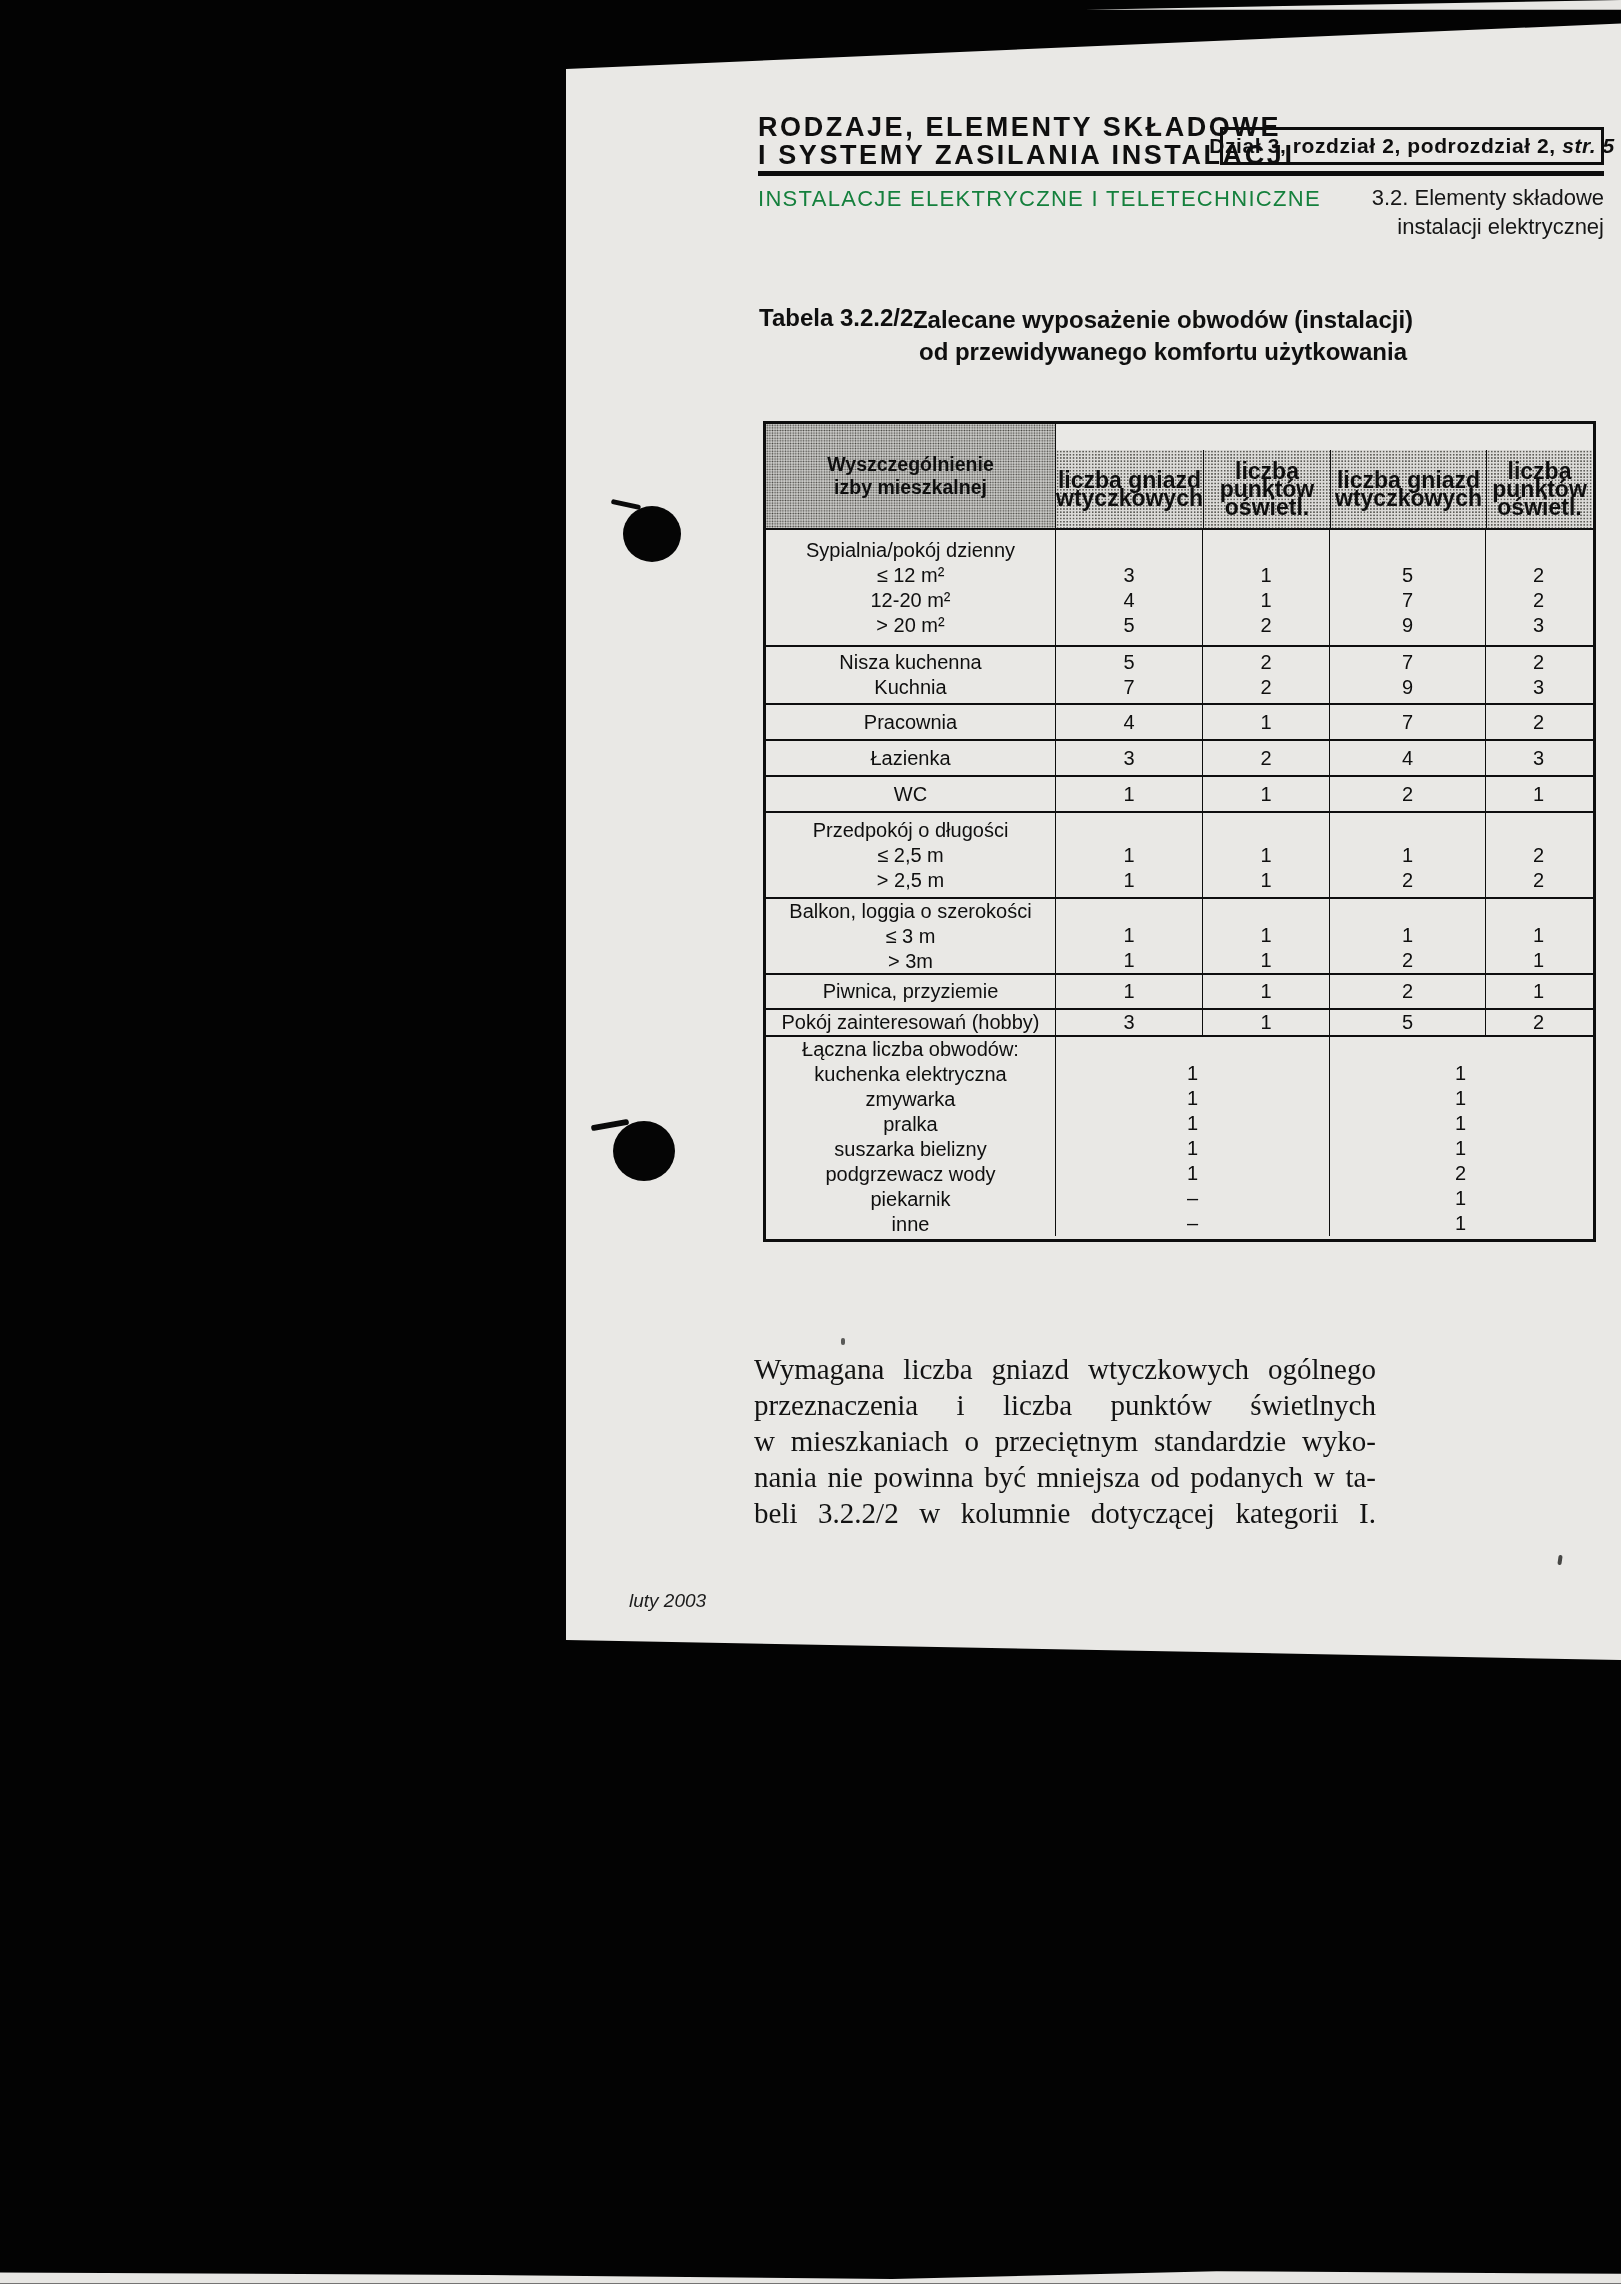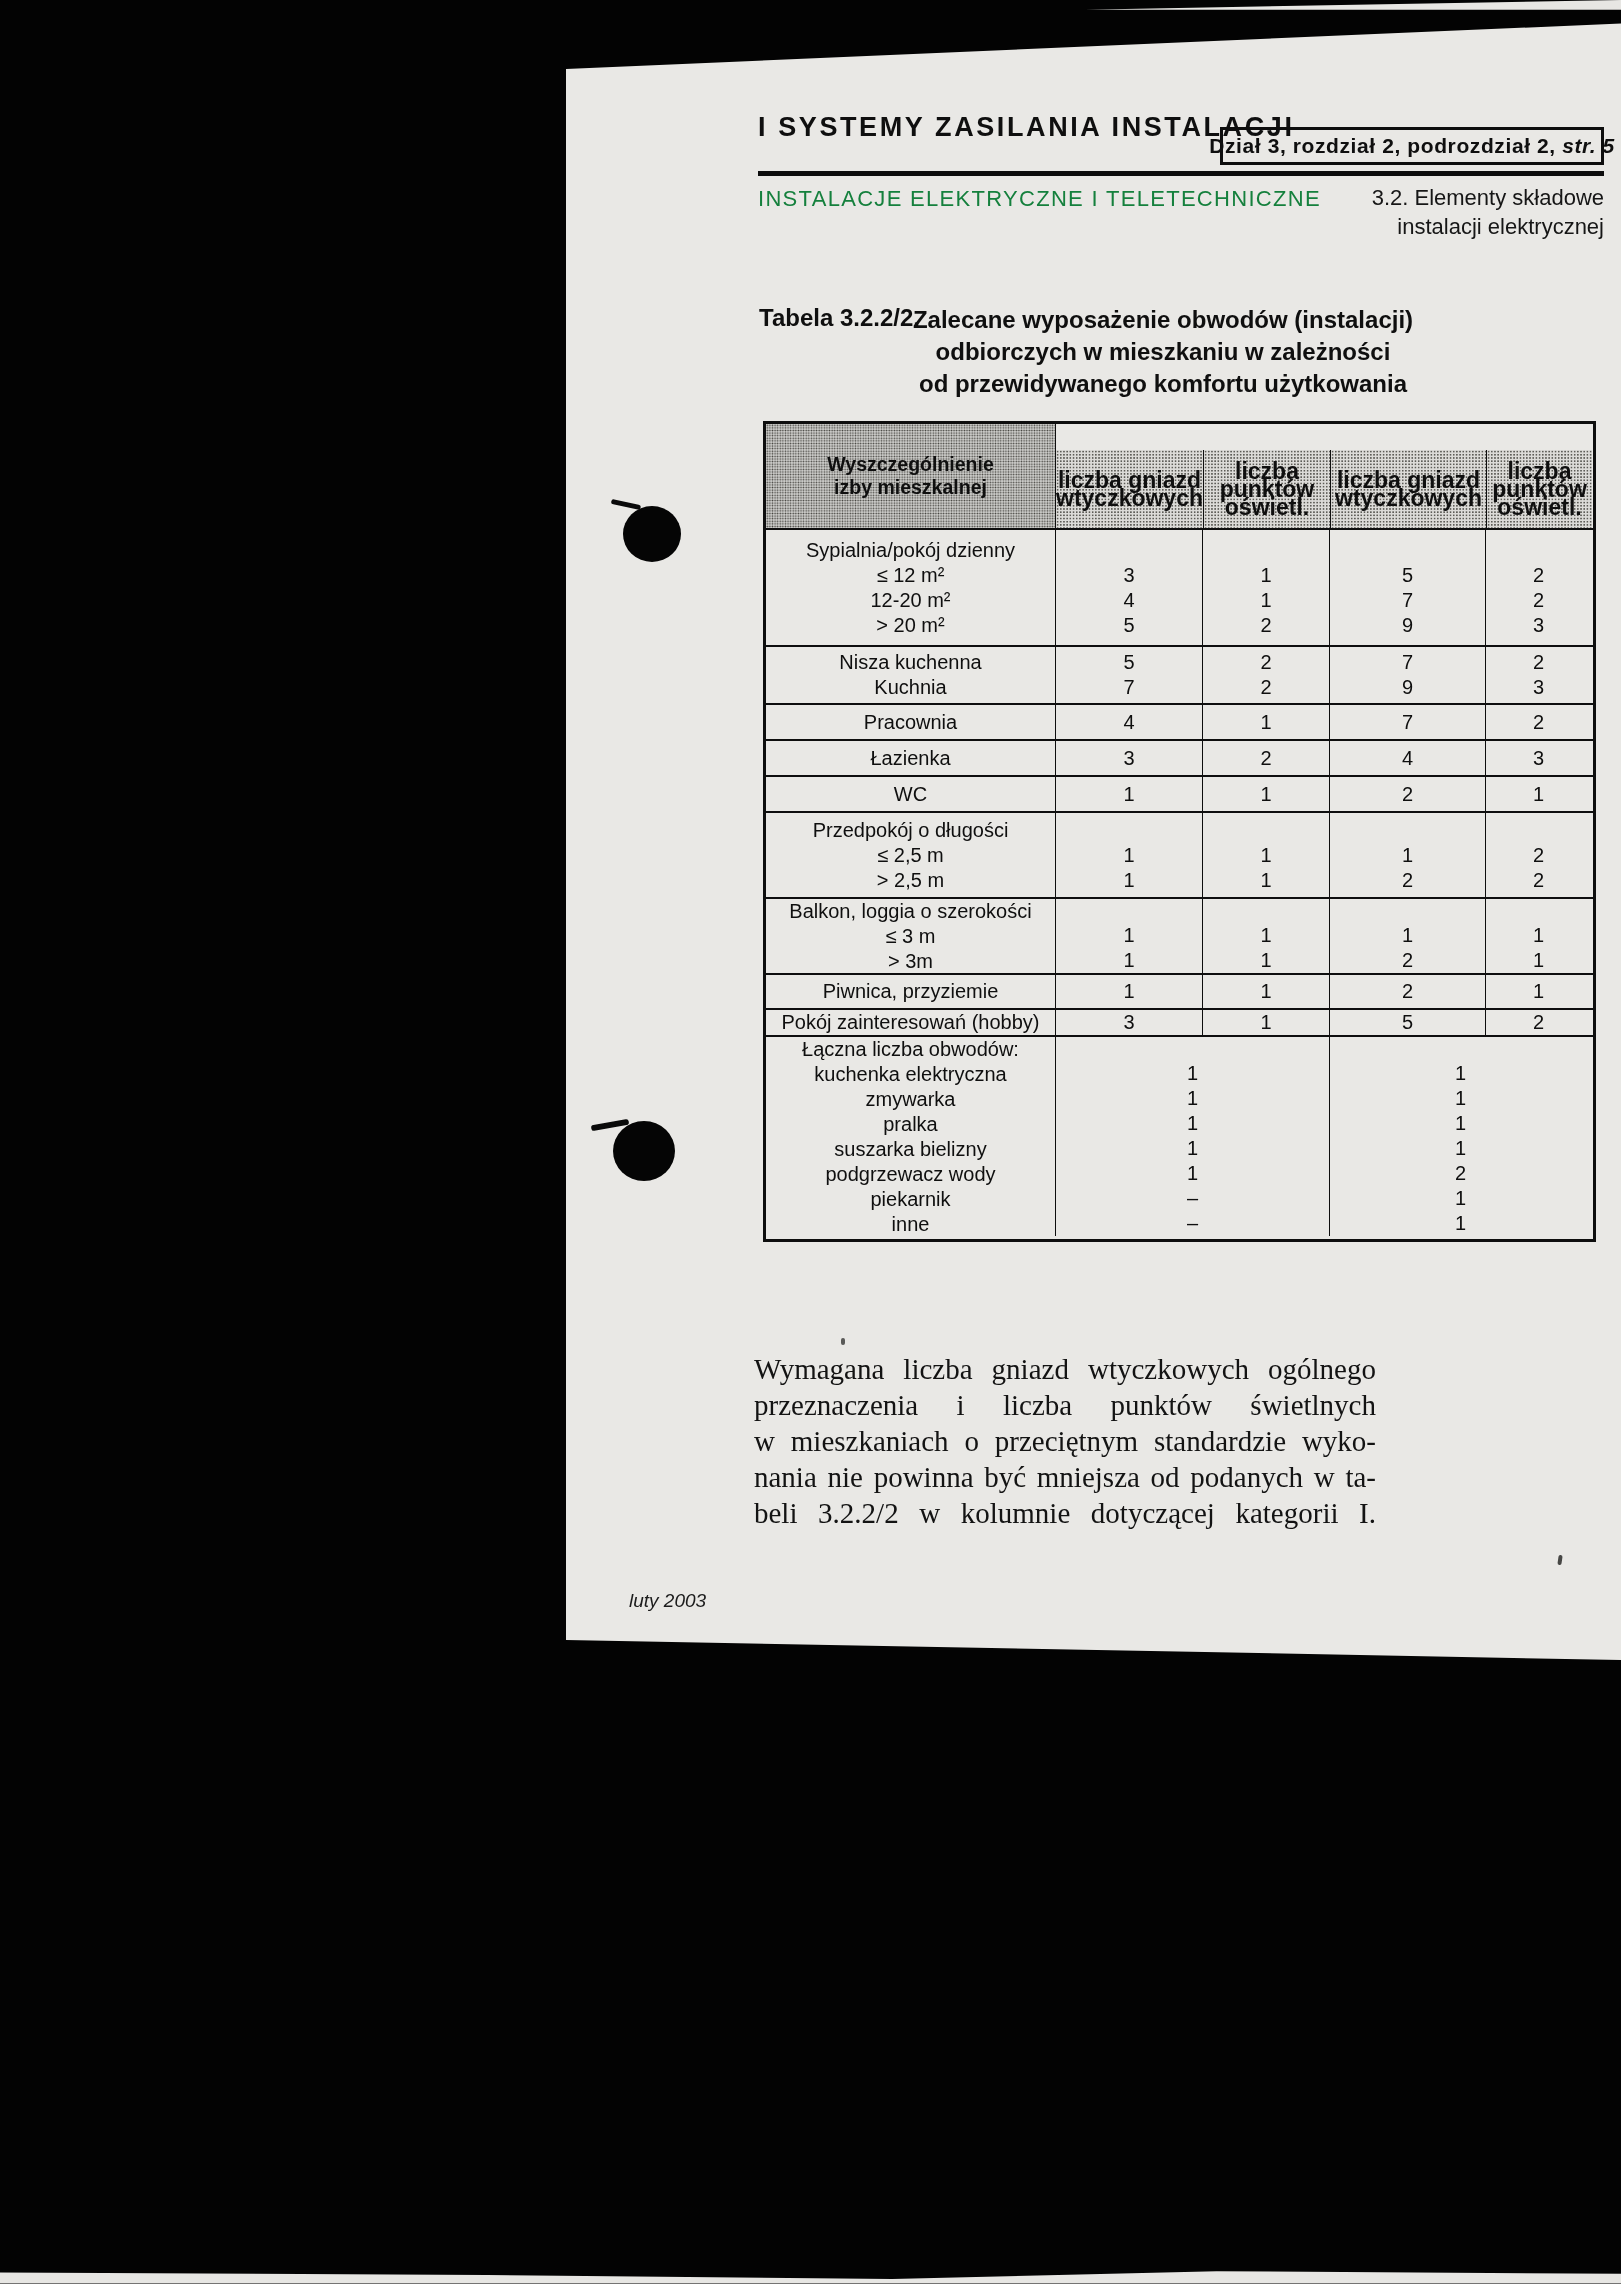--- a/index.html
+++ b/index.html
@@ -82,40 +82,40 @@
   .speck1{left:275px;top:1338px;width:3.9px;height:7.1px;background:#5a5a58;border-radius:1.9px;}
   .speck2{left:992px;top:1555px;width:3.9px;height:10.4px;background:#474745;border-radius:1.9px;transform:rotate(8deg);}
 </style>
 </head>
 <body>
 
 <div id="canvas">
   <div class="page">
 
     <div class="abs doc-title">
+      <div>RODZAJE, ELEMENTY SKŁADOWE</div>
       <div>I SYSTEMY ZASILANIA INSTALACJI</div>
     </div>
 
     <div class="abs ref-box">
       <span>Dział 3, rozdział 2, podrozdział 2,</span>&nbsp;<span class="it">str. 5</span>
     </div>
 
     <div class="abs rule"></div>
 
     <div class="abs sub-left">INSTALACJE ELEKTRYCZNE I TELETECHNICZNE</div>
 
     <div class="abs sub-right">
       <div>3.2. Elementy składowe</div>
       <div>instalacji elektrycznej</div>
     </div>
 
     <div class="abs cap-label">Tabela 3.2.2/2.</div>
     <div class="abs cap-lines">
       <div>Zalecane wyposażenie obwodów (instalacji)</div>
-      <div>odbiorczych w mieszkaniu w zależności</div>
       <div>od przewidywanego komfortu użytkowania</div>
     </div>
 
     <div class="abs tbl">
       <div class="thead">
         <div class="th-col1 hatch">
           <div>Wyszczególnienie</div>
           <div>izby mieszkalnej</div>
         </div>
         <div class="th-right">

